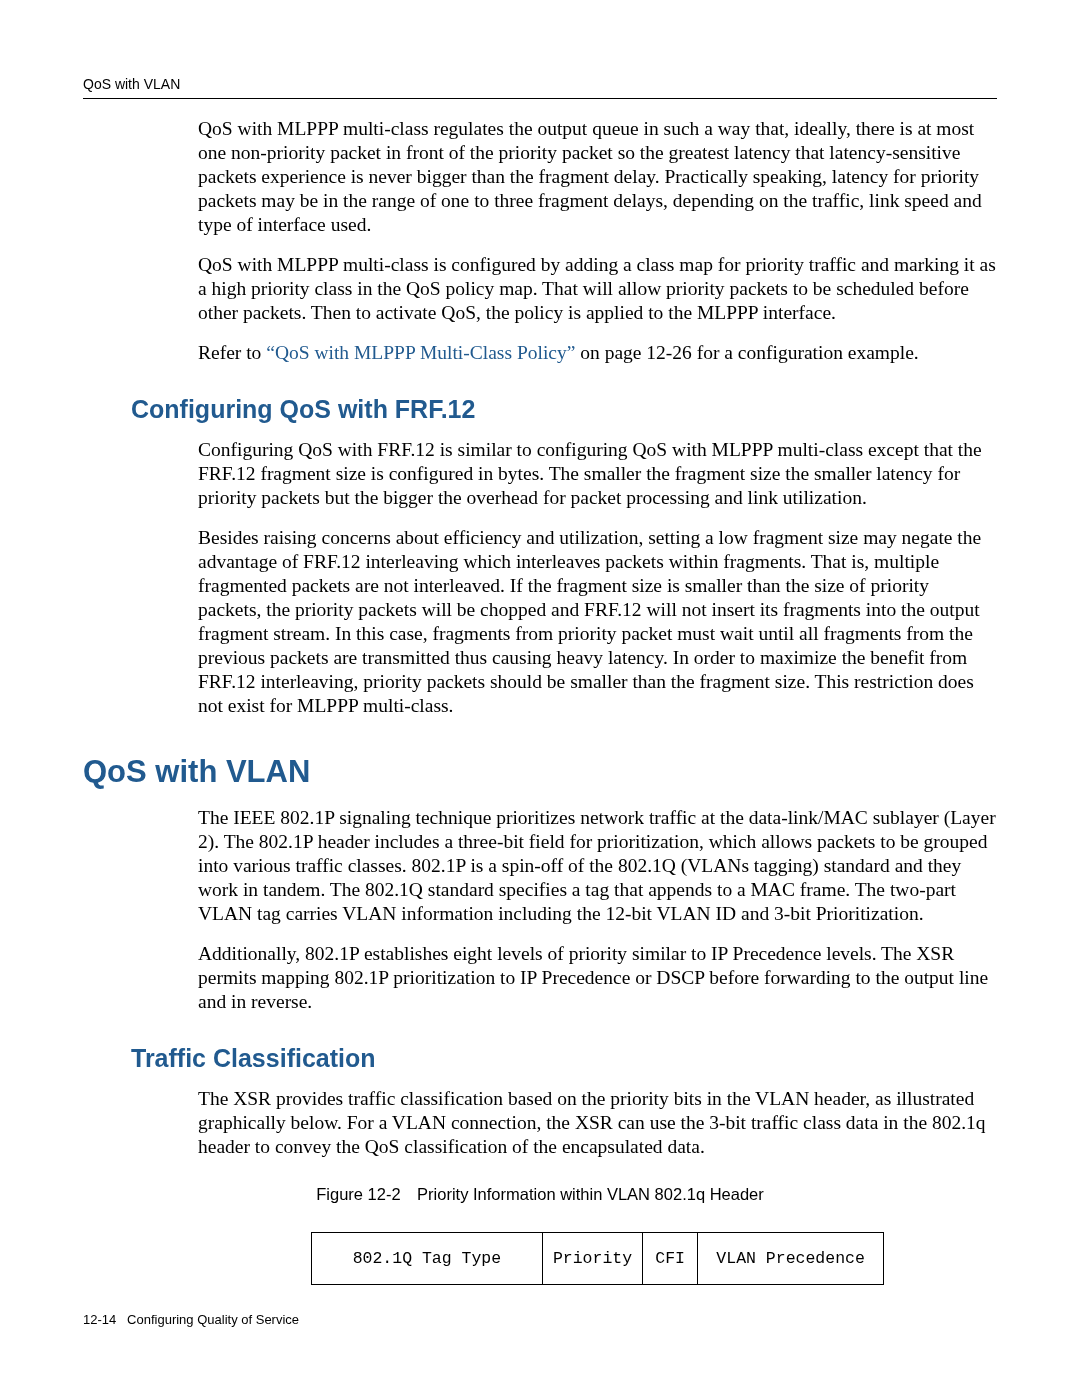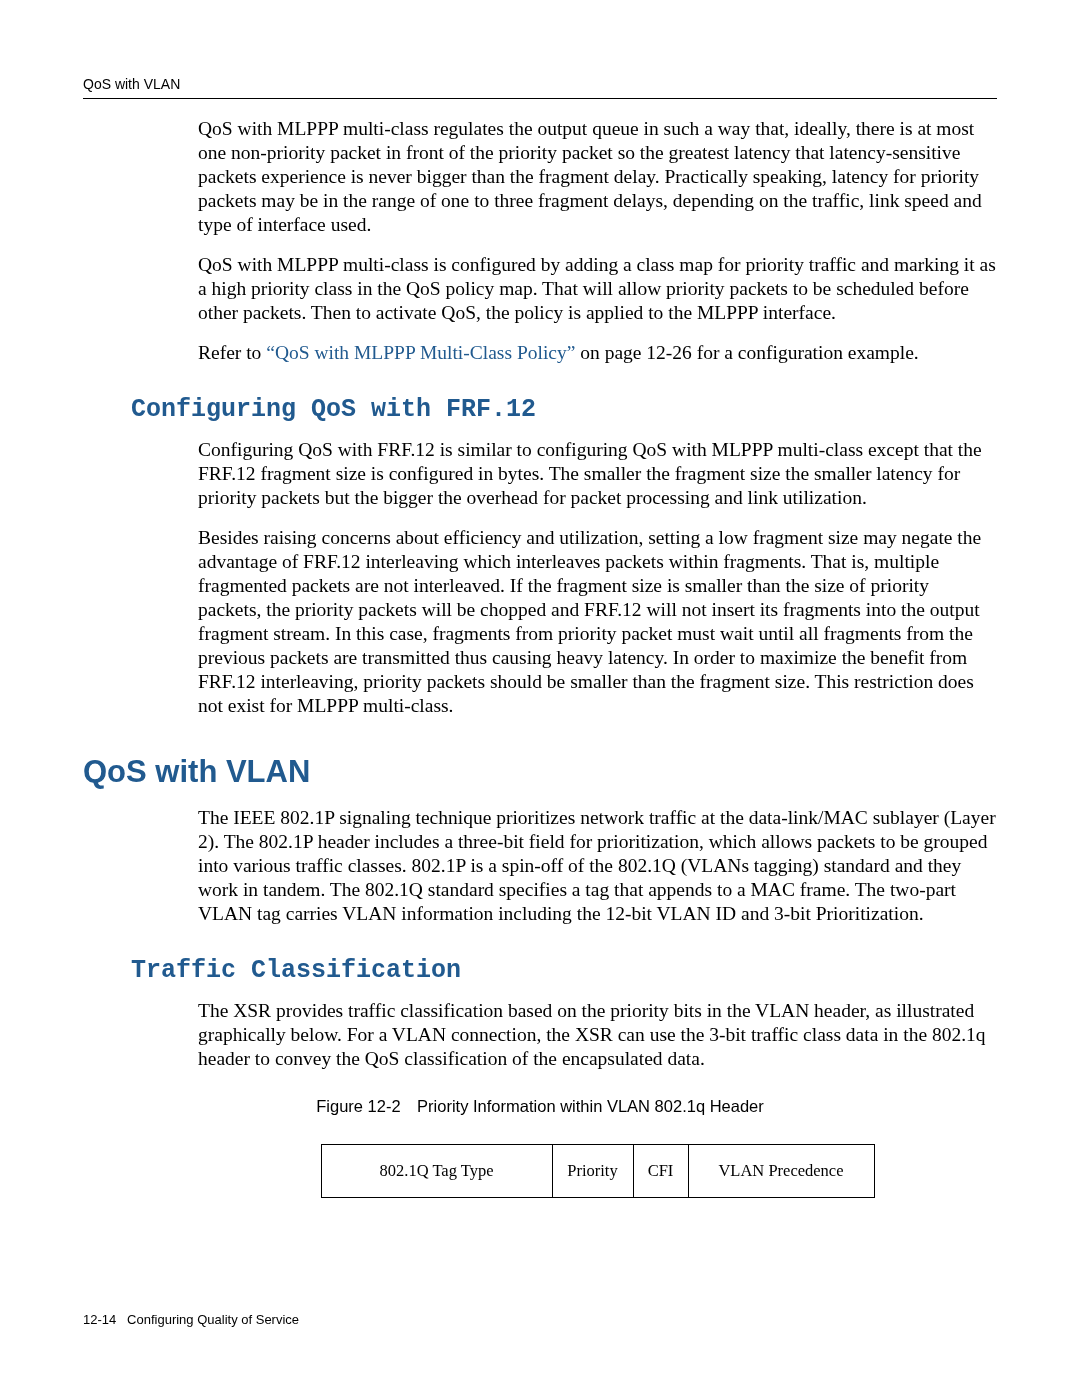--- a/index.html
+++ b/index.html
@@ -31,21 +31,21 @@
     margin: 0 0 18px 0;
   }
   .body-para {
     font-size: 19.5px;
     line-height: 1.23;
     margin: 0 0 16px 0;
     margin-left: 115px;
     text-align: left;
   }
   .h2 {
-    font-family: Liberation Mono, monospace;
+    font-family: Liberation Sans, sans-serif;
     font-weight: bold;
     color: #215a8f;
     font-size: 25px;
     margin: 30px 0 14px 48px;
   }
   .h1 {
     font-family: Arial, Helvetica, sans-serif;
     font-weight: bold;
     color: #215a8f;
     font-size: 31px;
@@ -62,21 +62,21 @@
     text-align: center;
     margin: 26px 0 28px 0;
   }
   .fig-wrap {
     display: flex;
     justify-content: center;
     margin-left: 115px;
   }
   table.header-diagram {
     border-collapse: collapse;
-    font-family: Liberation Serif, serif;
+    font-family: Liberation Mono, monospace;
     font-size: 16.5px;
   }
   table.header-diagram td {
     border: 1.5px solid #000;
     padding: 16px 10px;
     text-align: center;
     vertical-align: middle;
   }
   .footer {
     position: absolute;
@@ -107,20 +107,21 @@
   </p>
 
   <p class="body-para">
     <span>Besides raising concerns about efficiency and utilization, setting a low fragment size may negate the advantage of FRF.12 interleaving which interleaves packets within fragments. That is, multiple fragmented packets are </span><span class="italic">not</span><span> interleaved. If the fragment size is smaller than the size of priority packets, the priority packets will be chopped and FRF.12 will not insert its fragments into the output fragment stream. In this case, fragments from priority packet must wait until all fragments from the previous packets are transmitted thus causing heavy latency. In order to maximize the benefit from FRF.12 interleaving, priority packets should be smaller than the fragment size. This restriction does not exist for MLPPP multi-class.</span>
   </p>
 
 
   <div class="h1">QoS with VLAN</div>
 
   <p class="body-para">The IEEE 802.1P signaling technique prioritizes network traffic at the data-link/MAC sublayer (Layer 2). The 802.1P header includes a three-bit field for prioritization, which allows packets to be grouped into various traffic classes. 802.1P is a spin-off of the 802.1Q (VLANs tagging) standard and they work in tandem. The 802.1Q standard specifies a tag that appends to a MAC frame. The two-part VLAN tag carries VLAN information including the 12-bit VLAN ID and 3-bit Prioritization.</p>
+  <p class="body-para">Additionally, 802.1P establishes eight levels of priority similar to IP Precedence levels. The XSR permits mapping 802.1P prioritization to IP Precedence or DSCP before forwarding to the output line and in reverse.</p>
 
   <div class="h2">Traffic Classification</div>
 
   <p class="body-para">
     <span>The XSR provides traffic classification based on the </span><span class="italic">priority bits</span><span> in the VLAN header, as illustrated graphically below. For a VLAN connection, the XSR can use the 3-bit traffic class data in the 802.1q header to convey the QoS classification of the encapsulated data.</span>
   </p>
 
   <div class="fig-caption">Figure 12-2 Priority Information within VLAN 802.1q Header</div>
 
   <div class="fig-wrap">

